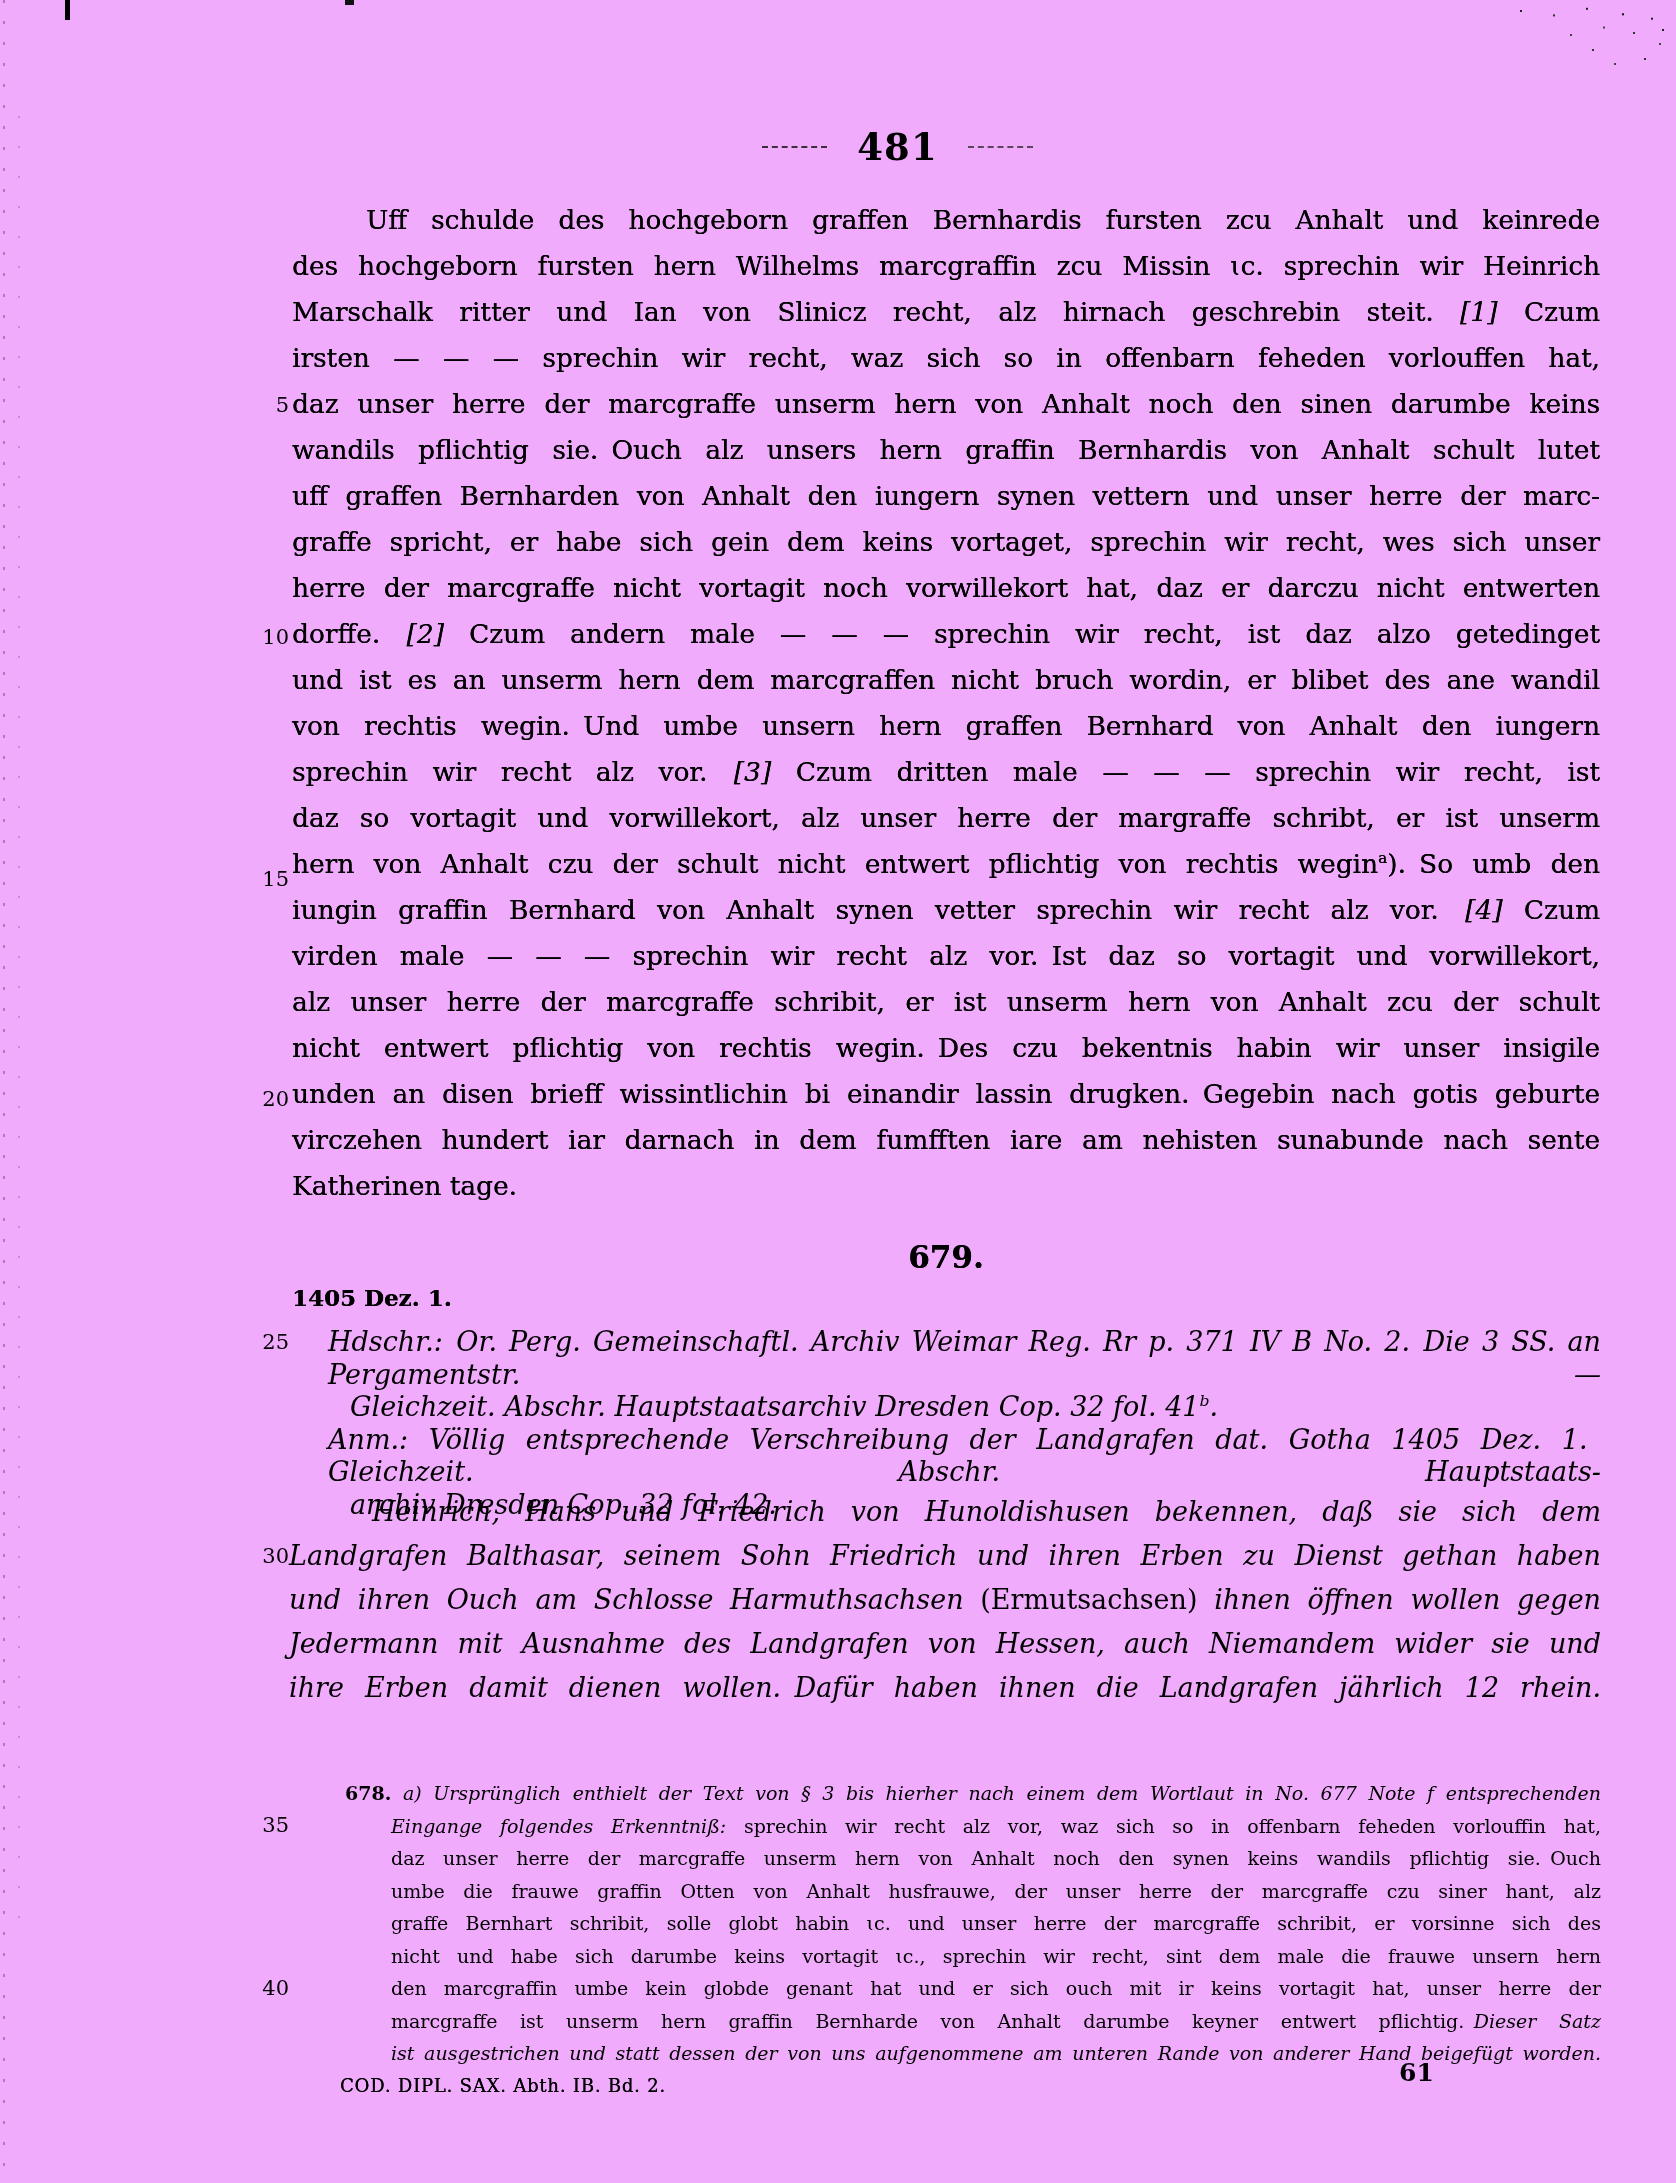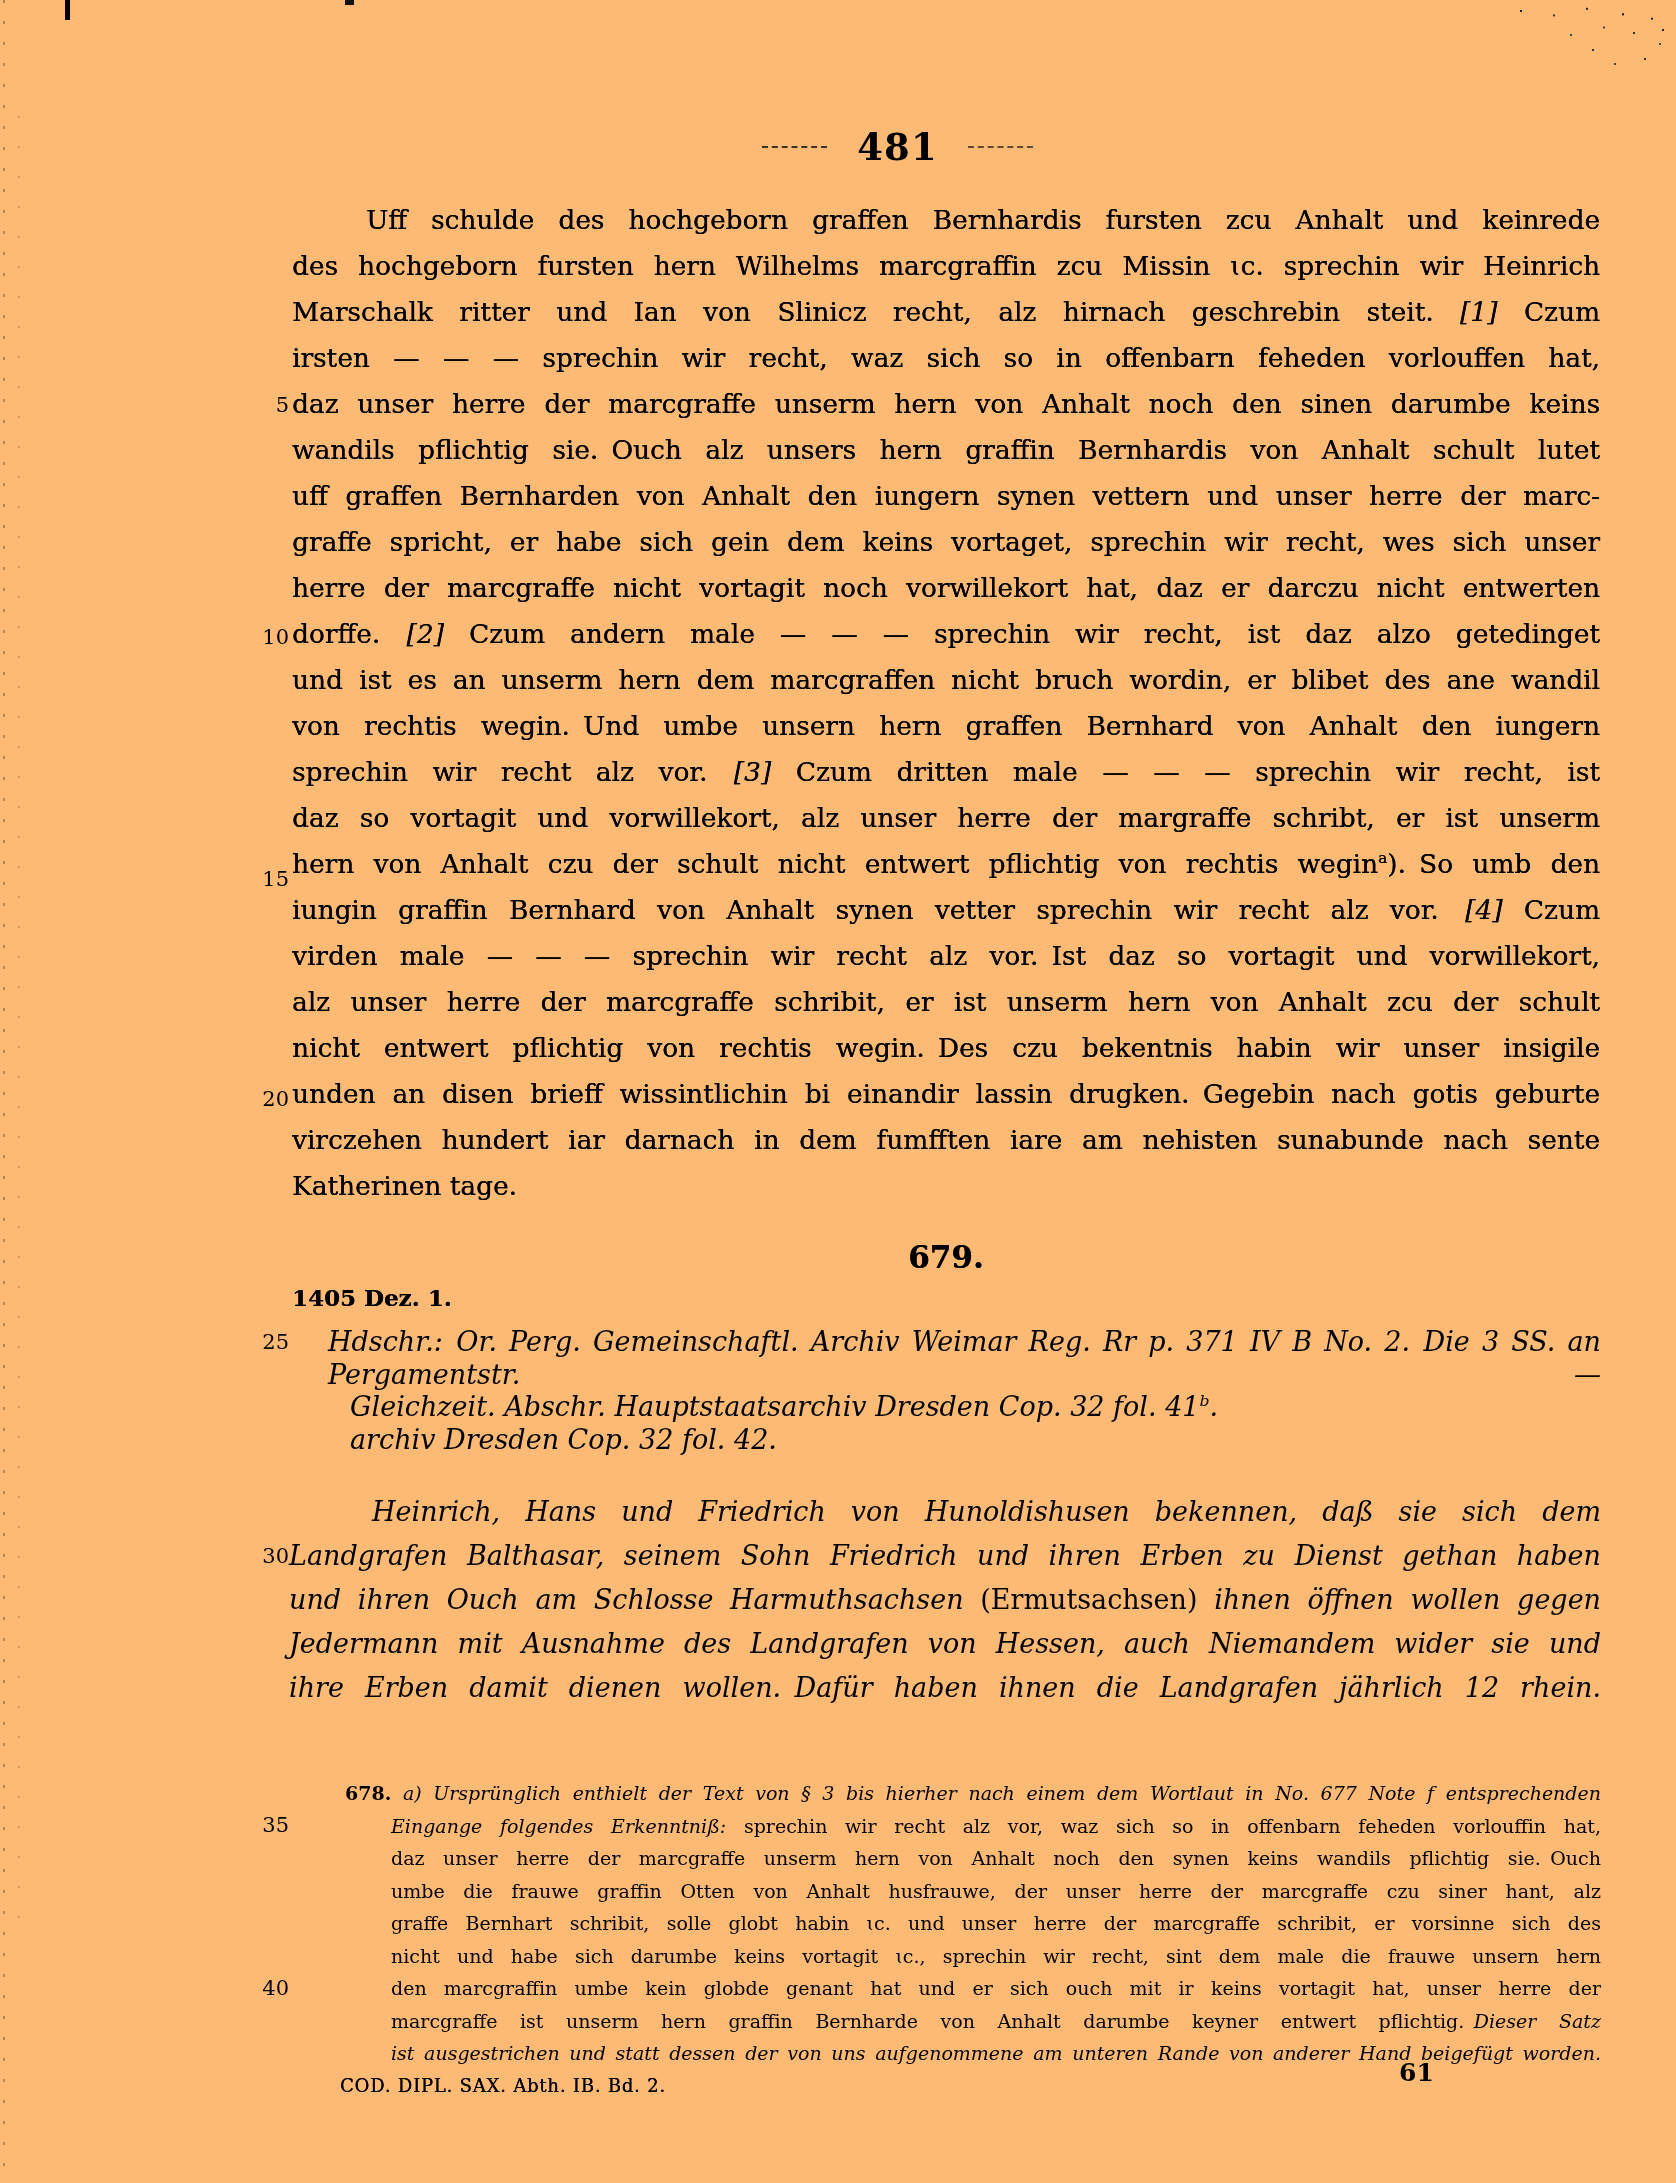--- a/index.html
+++ b/index.html
@@ -1,19 +1,19 @@
 <!DOCTYPE html>
 <html style="font-size:8.8px"><head>
 <meta charset="utf-8">
 <style>
   html,body{margin:0;padding:0;background:#e8e8e8;}
   .page{
     position:relative;
     width:1676px;height:2183px;
-    background:#fdba74;
+    background:#f0abfc;
     overflow:hidden;
     font-family:"DejaVu Serif","Liberation Serif",serif;
     color:#000;
   }
   
   .scan-col-a{position:absolute;left:3.3px;top:0;width:1.7px;height:100%;
     background:repeating-linear-gradient(180deg,rgba(0,0,0,.50) 0 2.8px,transparent 2.8px 21px);opacity:.55;}
   .scan-col-b{position:absolute;left:18px;top:116px;width:1.7px;height:1818px;
     background:repeating-linear-gradient(180deg,rgba(0,0,0,.40) 0 2.2px,transparent 2.2px 30px);opacity:.45;}
   .mark-tl{position:absolute;left:65px;top:0;width:5px;height:20px;background:#000;}
@@ -106,20 +106,21 @@
       <div class="line"><span class="sg-r">virczehen hundert iar darnach in dem fumfften iare am nehisten sunabunde nach sente</span></div>
       <div class="line nj"><span class="sg-r">Katherinen tage.</span></div>
     </div>
 
   <div class="tblock entry-heading">679.</div>
   <div class="tblock entry-date">1405 Dez. 1.</div>
 
   <div class="tblock source-block">
       <div class="line"><span class="sg-i">Hdschr.: Or. Perg. Gemeinschaftl. Archiv Weimar Reg. Rr p. 371 IV B No. 2. Die 3 SS. an Pergamentstr. —</span></div>
       <div class="line nj pd"><span class="sg-i">Gleichzeit. Abschr. Hauptstaatsarchiv Dresden Cop. 32 fol. 41</span><span class="sg-isup">b</span><span class="sg-i">.</span></div>
+      <div class="line"><span class="sg-i">Anm.: Völlig entsprechende Verschreibung der Landgrafen dat. Gotha 1405 Dez. 1. Gleichzeit. Abschr. Hauptstaats-</span></div>
       <div class="line nj pd"><span class="sg-i">archiv Dresden Cop. 32 fol. 42.</span></div>
     </div>
 
   <div class="tblock summary-block">
       <div class="line ind"><span class="sg-i">Heinrich, Hans und Friedrich von Hunoldishusen bekennen, daß sie sich dem</span></div>
       <div class="line"><span class="sg-i">Landgrafen Balthasar, seinem Sohn Friedrich und ihren Erben zu Dienst gethan haben</span></div>
       <div class="line"><span class="sg-i">und ihren Ouch am Schlosse Harmuthsachsen </span><span class="sg-r">(Ermutsachsen)</span><span class="sg-i"> ihnen öffnen wollen gegen</span></div>
       <div class="line"><span class="sg-i">Jedermann mit Ausnahme des Landgrafen von Hessen, auch Niemandem wider sie und</span></div>
       <div class="line"><span class="sg-i">ihre Erben damit dienen wollen. Dafür haben ihnen die Landgrafen jährlich 12 rhein.</span></div>
     </div>

